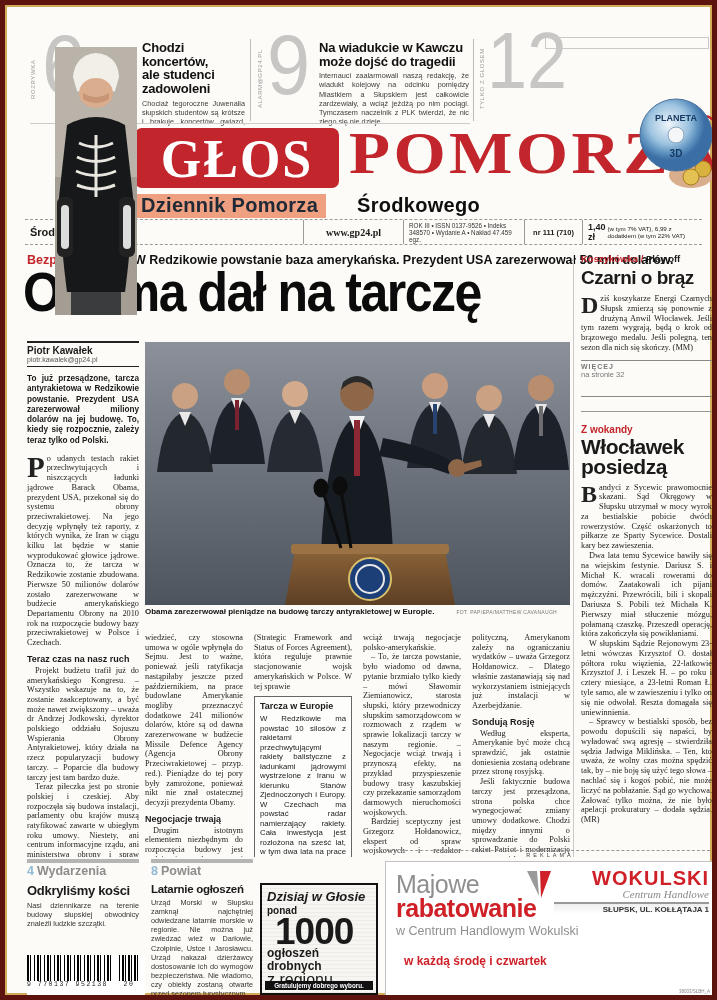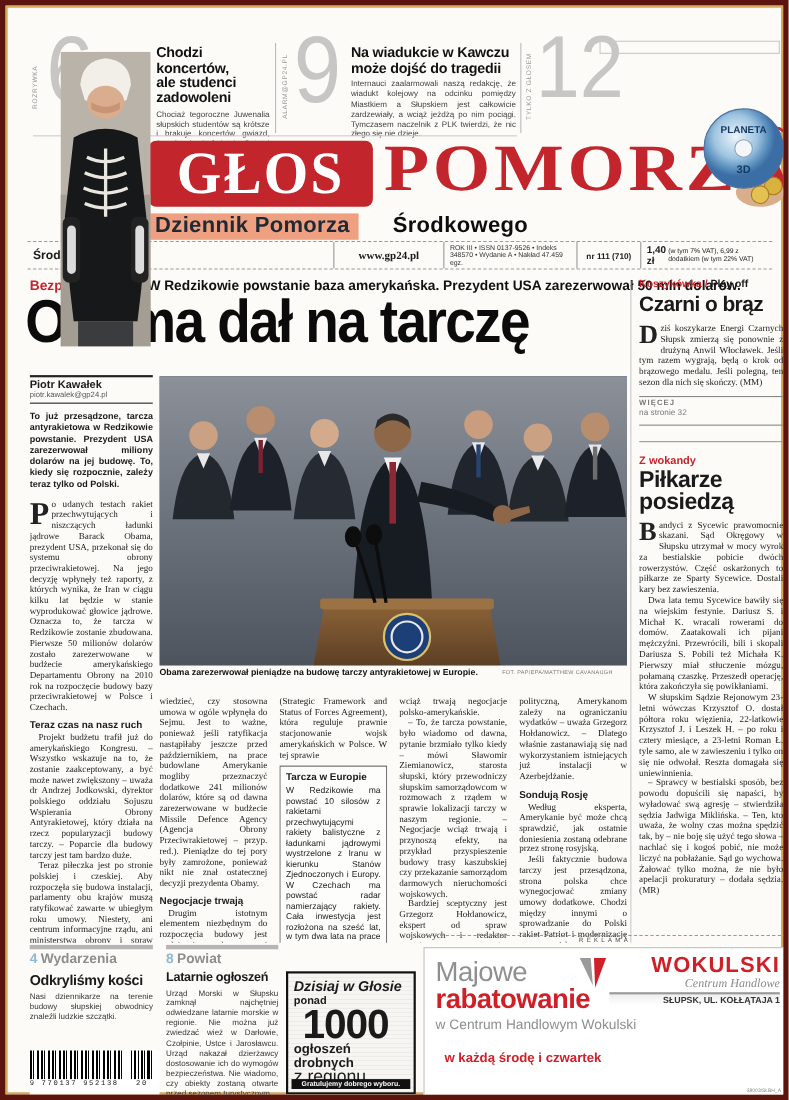--- a/index.html
+++ b/index.html
@@ -83,21 +83,21 @@
   .infobox h4{font-size:9px;font-weight:bold;margin-bottom:3px;font-family:"Liberation Sans",sans-serif;}
   .infobox p{font-size:7.8px;line-height:1.22;color:#222;font-family:"Liberation Sans",sans-serif;text-align:justify;}
 
   
   .sb-sep{position:absolute;left:568px;top:250px;width:1px;height:602px;background:#c9c9c9;}
   .sidebar{position:absolute;left:576px;top:248px;width:131px;height:606px;overflow:hidden;}
   .sb-kicker{font-size:9.5px;font-weight:bold;}
   .sb-kicker .red{color:#c2252b;}
   .sb-t1{font-size:19px;font-weight:bold;letter-spacing:-.5px;margin:3px 0 5px 0;}
   .sb-body{font-size:8.3px;line-height:1.18;font-family:"Liberation Serif",serif;text-align:justify;color:#222;}
-  .sb-more{margin-top:7px;border-top:1px solid #888;border-bottom:1px solid #888;padding:2px 0 7px 0;}
+  .sb-more{margin-top:7px;border-top:1px solid #888;border-bottom:1px solid #888;padding:2px 0 17px 0;}
   .sb-more .w{font-size:7px;font-weight:bold;color:#777;letter-spacing:1px;}
   .sb-more .p{font-size:7.5px;color:#777;}
   .sb-div{height:1px;background:#999;margin:14px 0 12px 0;}
   .sb-k2{font-size:10px;font-weight:bold;color:#c2252b;margin-bottom:2px;}
   .sb-t2{font-size:21px;font-weight:bold;line-height:.95;letter-spacing:-.5px;margin-bottom:6px;}
 
   
   .sec-head{position:absolute;border-top:4px solid #b5b5b5;padding-top:1px;font-size:12.5px;font-weight:bold;}
   .sec-head .num{color:#8fb9d6;margin-right:3px;}
   .sec-head .lbl{color:#8d8d8d;}
@@ -375,21 +375,21 @@
       <span class="red">Koszykówka /</span> <span>Play off</span>
     </div>
     <h2 class="sb-t1">Czarni o brąz</h2>
     <p class="sb-body"><span class="dropcap" style="font-size:24px;line-height:20px;">D</span><span>ziś koszykarze Energi Czarnych Słupsk zmierzą się ponownie z drużyną Anwil Włocławek. Jeśli tym razem wygrają, będą o krok od brązowego medalu. Jeśli polegną, ten sezon dla nich się skończy. (MM)</span></p>
     <div class="sb-more">
       <div class="w">WIĘCEJ</div>
       <div class="p">na stronie 32</div>
     </div>
     <div class="sb-div"></div>
     <div class="sb-k2">Z wokandy</div>
-    <h2 class="sb-t2">Piłkarze posiedzą</h2>
+    <h2 class="sb-t2">Włocławek posiedzą</h2>
     <p class="sb-body"><span class="dropcap" style="font-size:24px;line-height:20px;">B</span><span>andyci z Sycewic prawomocnie skazani. Sąd Okręgowy w Słupsku utrzymał w mocy wyrok za bestialskie pobicie dwóch rowerzystów. Część oskarżonych to piłkarze ze Sparty Sycewice. Dostali kary bez zawieszenia.</span></p>
     <p class="sb-body" style="text-indent:8px;">Dwa lata temu Sycewice bawiły się na wiejskim festynie. Dariusz S. i Michał K. wracali rowerami do domów. Zaatakowali ich pijani mężczyźni. Przewrócili, bili i skopali Dariusza S. Pobili też Michała K. Pierwszy miał stłuczenie mózgu, połamaną czaszkę. Przeszedł operację, która zakończyła się powikłaniami.</p>
     <p class="sb-body" style="text-indent:8px;">W słupskim Sądzie Rejonowym 23-letni wówczas Krzysztof O. dostał półtora roku więzienia, 22-latkowie Krzysztof J. i Leszek H. – po roku i cztery miesiące, a 23-letni Roman Ł. tyle samo, ale w zawieszeniu i tylko on się nie odwołał. Reszta domagała się uniewinnienia.</p>
     <p class="sb-body" style="text-indent:8px;">– Sprawcy w bestialski sposób, bez powodu dopuścili się napaści, by wyładować swą agresję – stwierdziła sędzia Jadwiga Miklińska. – Ten, kto uważa, że wolny czas można spędzić tak, by – nie boję się użyć tego słowa – nachlać się i kogoś pobić, nie może liczyć na pobłażanie. Sąd go wychowa. Żałować tylko można, że nie było apelacji prokuratury – dodała sędzia. (MR)</p>
   </div>
 
   <div class="sec-head" style="left:22px;top:854px;width:112px;">
     <span class="num">4</span><span class="lbl">Wydarzenia</span>
   </div>
   <div class="abs" style="left:22px;top:878px;width:112px;">

